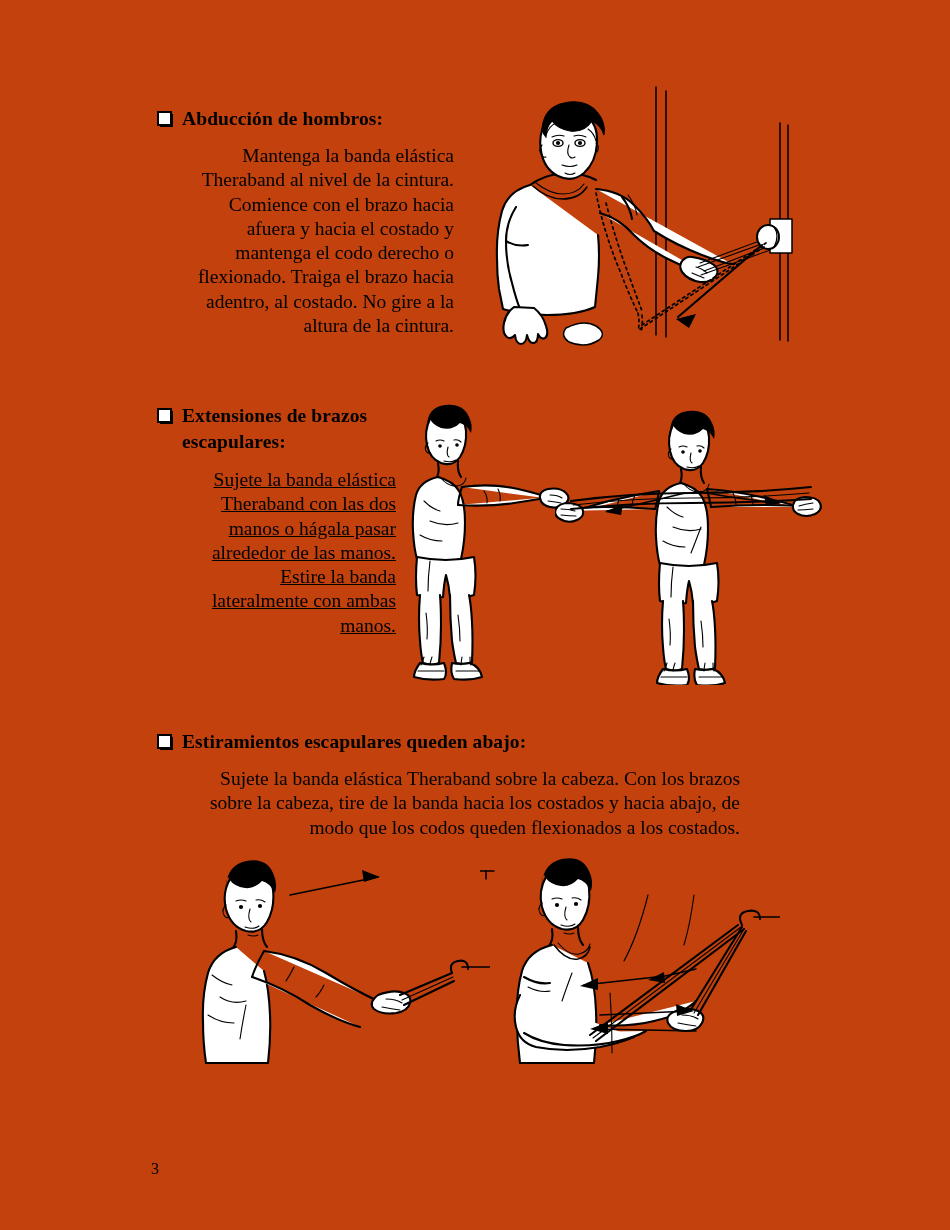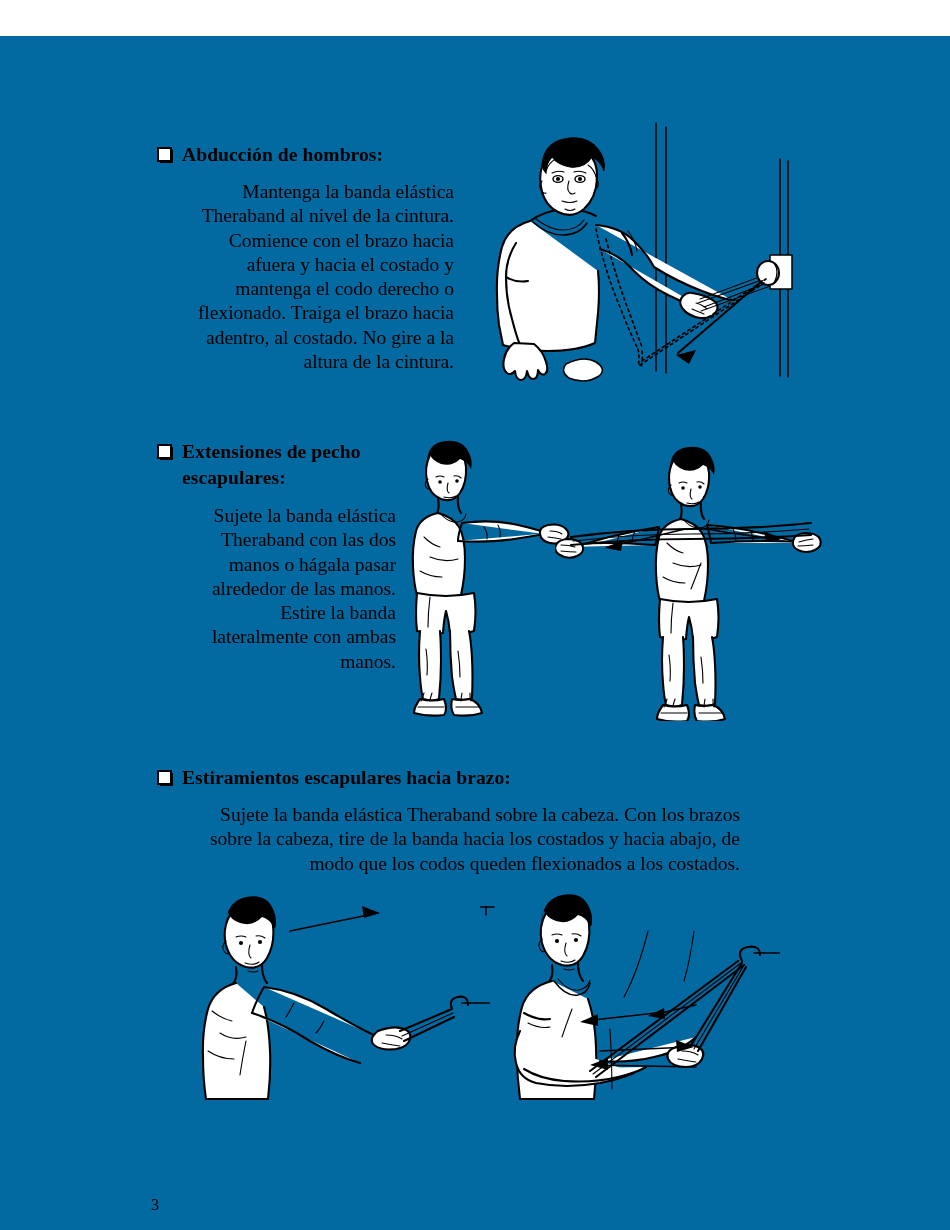--- a/index.html
+++ b/index.html
@@ -12,22 +12,21 @@
     height: 1230px;
     position: relative;
     font-family: "Liberation Serif", "DejaVu Serif", serif;
     color: #000000;
     overflow: hidden;
   }
 
   .page {
     position: absolute;
     inset: 0;
-    background: #0369a1;
-    margin-top: 36px;
+    background: #c2410c;
   }
 
   
   .section { position: absolute; }
 
   .heading-row {
     display: flex;
     align-items: flex-start;
     gap: 11px;
   }
@@ -186,23 +185,23 @@
       <path class="fill-black" d="M206 234 l20 -5 l-7 14 Z"></path>
     </svg>
   </div>
 
   <div class="section" style="left:157px; top:403px; width:250px;">
     <div class="heading-row">
       <span class="checkbox-glyph">
         <span class="shadow"></span>
           <span class="box"></span>
       </span>
-      <span class="heading-text" style="width:205px;">Extensiones de pecho escapulares:</span>
+      <span class="heading-text" style="width:205px;">Extensiones de brazos escapulares:</span>
     </div>
-    <div class="body-text" style="margin-left:27px; margin-top:13px; width:212px;">Sujete la banda elástica Theraband con las dos manos o hágala pasar alrededor de las manos. Estire la banda lateralmente con ambas manos.</div>
+    <div class="body-text" style="margin-left:27px; margin-top:13px; width:212px;text-decoration:underline;">Sujete la banda elástica Theraband con las dos manos o hágala pasar alrededor de las manos. Estire la banda lateralmente con ambas manos.</div>
   </div>
 
   <div class="illus" style="left:400px; top:395px;">
     <svg width="180" height="290" viewBox="0 0 180 290">
 
       <path class="wht" d="M30 24 q-6 12 -3 26 q3 14 14 18 q12 4 19 -6 q7 -11 6 -26 q-1 -14 -12 -18 q-16 -6 -24 6 Z"></path>
       <path class="fill-black" d="M27 30 q1 -18 18 -20 q18 -2 24 12 q4 8 2 16 q-4 -8 -11 -10 q-8 8 -19 5 q-8 -3 -11 -9 q-3 5 -3 10 Z"></path>
 
       <path class="ln-hair" d="M36 46 q4 -2 8 0"></path>
       <path class="ln-hair" d="M54 45 q4 -1 7 2"></path>
@@ -322,21 +321,21 @@
       <path class="ln-hair" d="M158 268 q0 6 1 8"></path>
     </svg>
   </div>
 
   <div class="section" style="left:157px; top:729px; width:600px;">
     <div class="heading-row">
       <span class="checkbox-glyph">
         <span class="shadow"></span>
           <span class="box"></span>
       </span>
-      <span class="heading-text">Estiramientos escapulares hacia brazo:</span>
+      <span class="heading-text">Estiramientos escapulares queden abajo:</span>
     </div>
     <div class="body-text" style="margin-left:27px; margin-top:12px; width:556px;">Sujete la banda elástica Theraband sobre la cabeza. Con los brazos sobre la cabeza, tire de la banda hacia los costados y hacia abajo, de modo que los codos queden flexionados a los costados.</div>
   </div>
 
   <div class="illus" style="left:190px; top:855px;">
     <svg width="300" height="210" viewBox="0 0 300 210">
 
       <path class="wht" d="M40 24 q-8 14 -4 30 q5 18 20 22 q14 3 21 -9 q8 -14 6 -32 q-2 -16 -15 -20 q-19 -6 -28 9 Z"></path>
       <path class="fill-black" d="M36 30 q2 -20 20 -24 q20 -4 27 12 q5 10 2 20 q-5 -10 -13 -12 q-9 10 -22 6 q-9 -3 -12 -10 q-3 5 -2 12 Z"></path>
       <path class="ln-hair" d="M46 46 q5 -2 10 0"></path>

